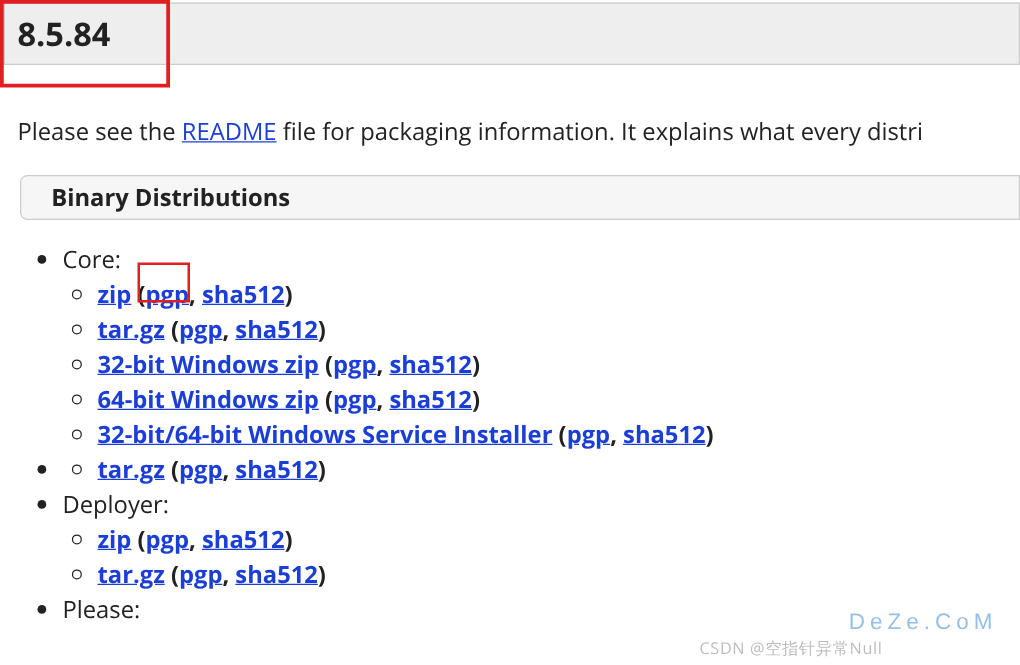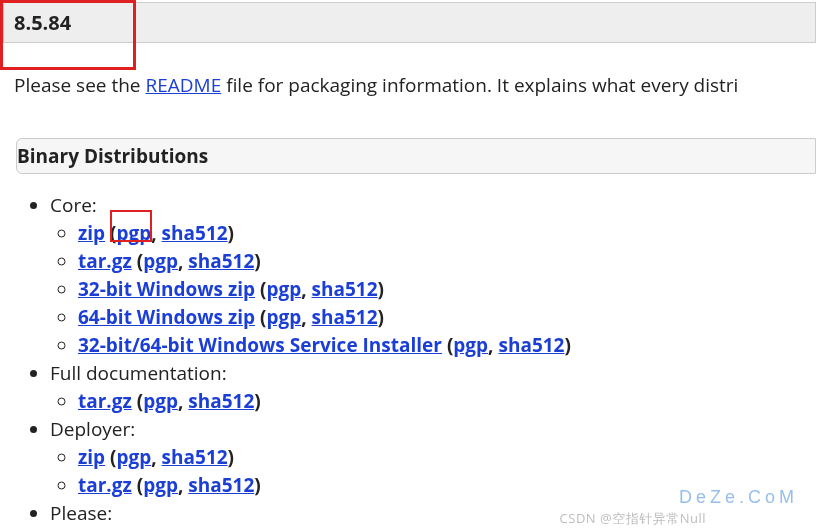--- a/index.html
+++ b/index.html
@@ -12,42 +12,42 @@
     width: 816px;
     height: 532px;
     overflow: hidden;
     position: relative;
     background: #fff;
   }
   .version-bar {
     background: #eeeeee;
     border: 1px solid #ccc;
     padding: 6px 10px;
-    font-size: 20px;
+    font-size: 26px;
     font-weight: 700;
-    margin: 2px 0 1px 3px;
+    margin: 2px 0 12px 3px;
   }
   .intro {
     padding: 28px 0 0 14px;
     font-size: 19px;
     white-space: nowrap;
   }
   a, .lk {
     color: #1b3fd6;
     text-decoration: underline;
     cursor: pointer;
   }
   .section-title {
     background: #f6f6f6;
     border: 1px solid #ccc;
     border-radius: 6px 0 0 6px;
-    padding: 4px 0;
+    padding: 4px 24px;
     font-weight: 700;
     font-size: 19px;
-    margin: 40px 0 0 16px;
+    margin: 22px 0 0 16px;
   }
   ul.outer {
     margin: 18px 0 0 50px;
     padding: 0;
   }
   ul.outer > li {
     list-style: disc;
     margin: 2px 0;
     font-size: 19px;
   }
@@ -119,21 +119,21 @@
 </div>
 
 <ul class="outer" id="groups">
     <li><span>Core:</span><ul class="inner">
         <li><a class="lk">zip</a> (<a class="lk">pgp</a>, <a class="lk">sha512</a>)</li>
         <li><a class="lk">tar.gz</a> (<a class="lk">pgp</a>, <a class="lk">sha512</a>)</li>
         <li><a class="lk">32-bit Windows zip</a> (<a class="lk">pgp</a>, <a class="lk">sha512</a>)</li>
         <li><a class="lk">64-bit Windows zip</a> (<a class="lk">pgp</a>, <a class="lk">sha512</a>)</li>
         <li><a class="lk">32-bit/64-bit Windows Service Installer</a> (<a class="lk">pgp</a>, <a class="lk">sha512</a>)</li>
       </ul></li>
-    <li><span>Full documentation:</span><ul class="inner">
+    <li><ul class="inner">
         <li><a class="lk">tar.gz</a> (<a class="lk">pgp</a>, <a class="lk">sha512</a>)</li>
       </ul></li>
     <li><span>Deployer:</span><ul class="inner">
         <li><a class="lk">zip</a> (<a class="lk">pgp</a>, <a class="lk">sha512</a>)</li>
         <li><a class="lk">tar.gz</a> (<a class="lk">pgp</a>, <a class="lk">sha512</a>)</li>
       </ul></li>
     <li><span>Please:</span></li>
   </ul>
 
 <div class="hl-version"></div>

